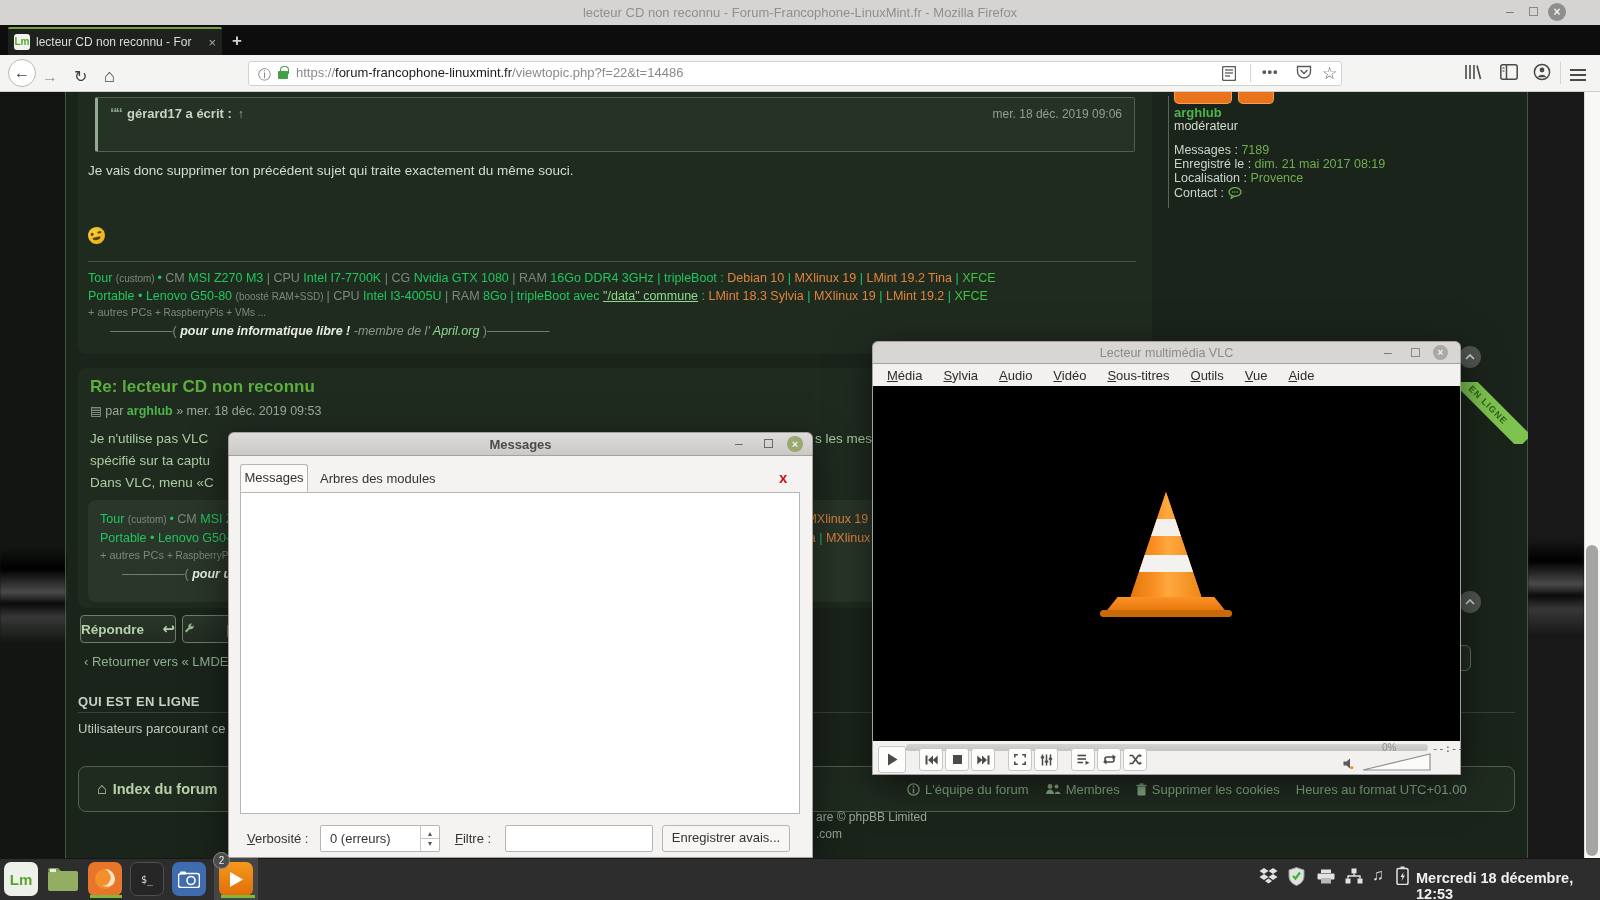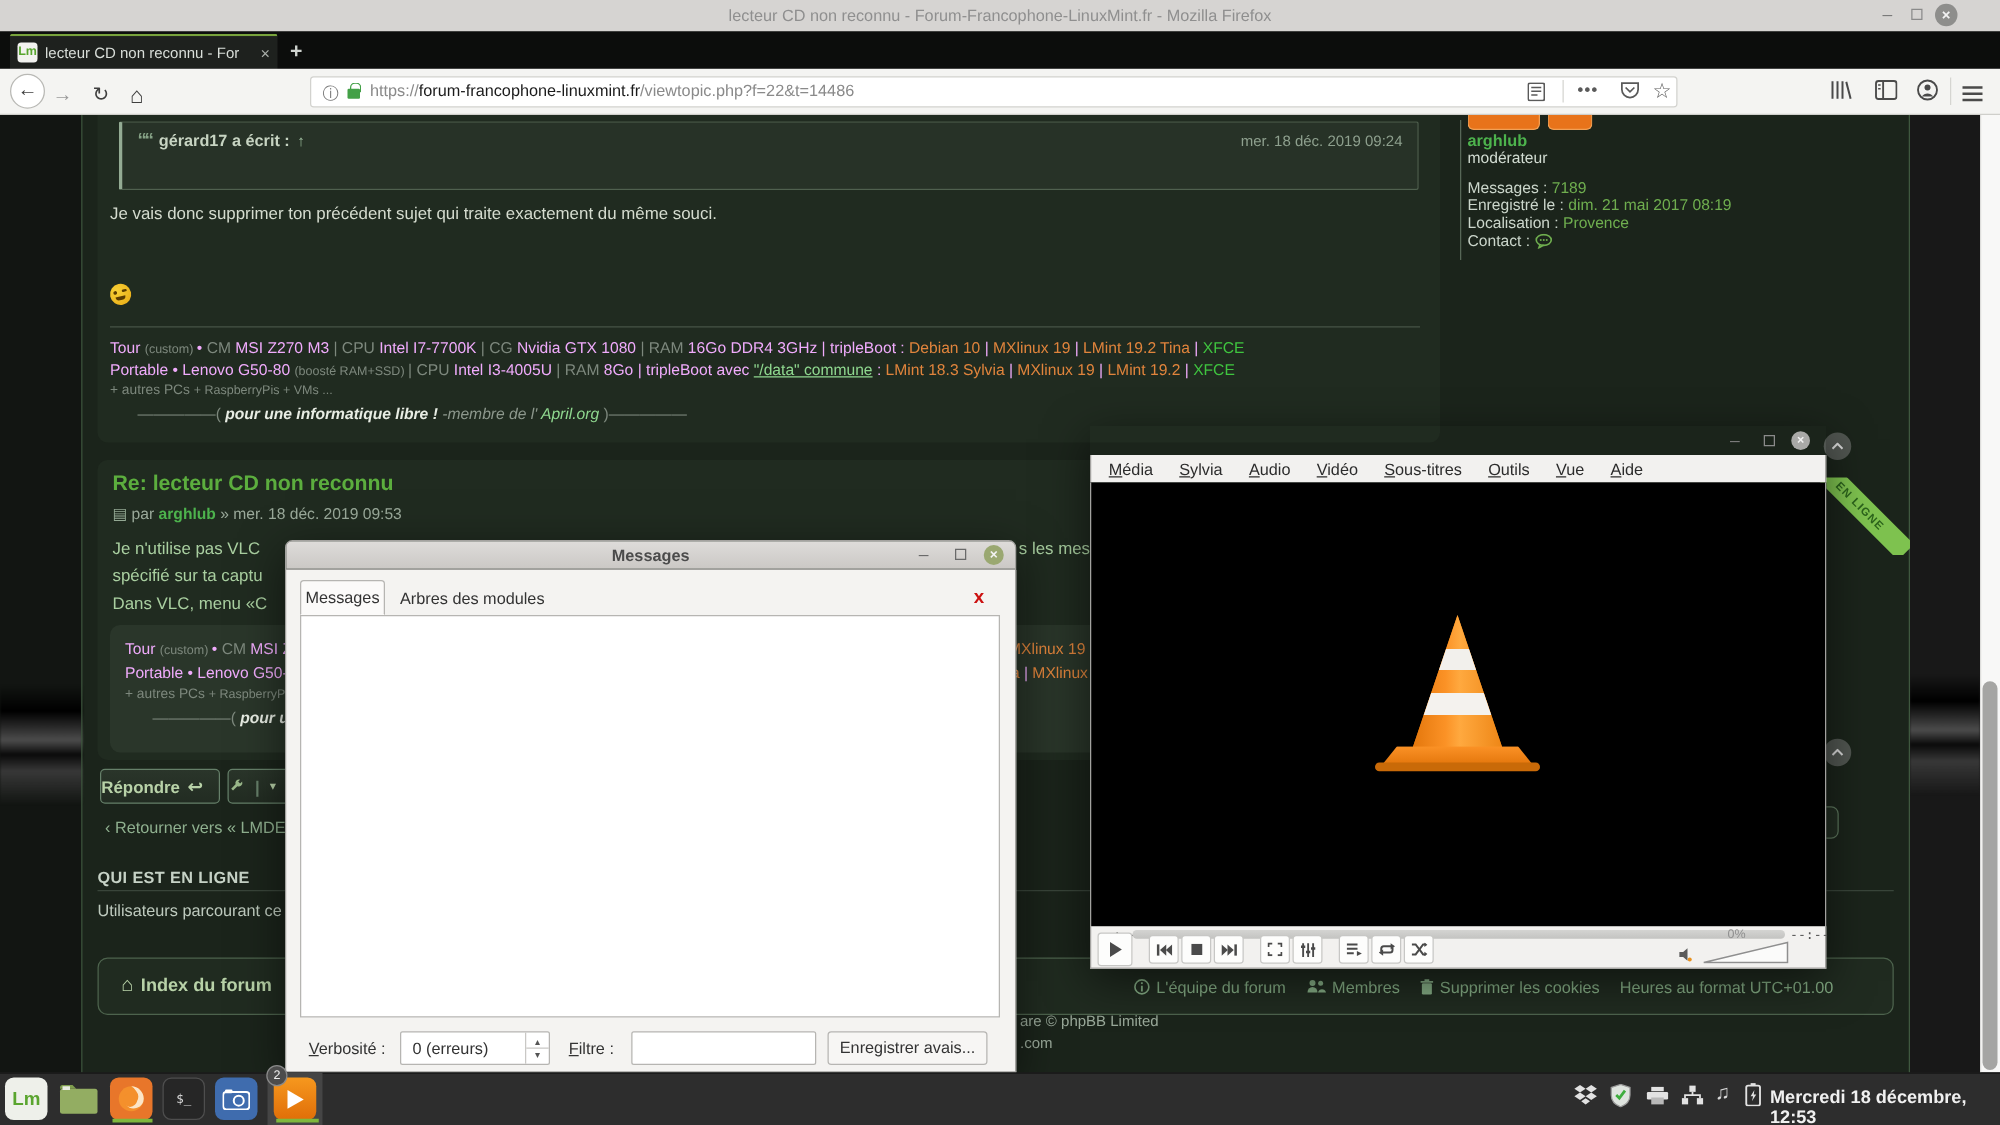--- a/index.html
+++ b/index.html
@@ -54,34 +54,34 @@
   .quote-glyph{color:#86a286;font-weight:bold;font-size:15px;letter-spacing:-2px;}
   .quote-author{color:#c7d4c2;font-weight:bold;font-size:13px;}
   .quote-arrow{color:#9ab89a;font-size:12px;}
   .quote-ts{margin-left:auto;color:#8ea08e;font-size:12px;}
   .quote-text{color:#cdd6c7;font-size:13px;margin-top:6px;}
   .post-text{color:#d5dccf;font-size:13.5px;}
   .post2-text{color:#a9cfa0;font-size:13.5px;}
   .hr-dim{border-top:1px solid #46544 6;border-top:1px solid #465446;height:0;}
 
   .sig{font-size:12.5px;white-space:nowrap;}
-  .seg-w{color:#f0abfc;} .seg-g{color:#7d887d;} .seg-gs{color:#7d887d;font-size:10px;}
+  .seg-w{color:#22c55e;} .seg-g{color:#7d887d;} .seg-gs{color:#7d887d;font-size:10px;}
   .seg-o{color:#e0843c;} .seg-gr{color:#3fc43f;}
   .seg-lnk{color:#8fd88f;text-decoration:underline;}
   .seg-wbi{color:#e8ede4;font-weight:bold;font-style:italic;}
   .seg-gi{color:#8d988d;font-style:italic;}
   .seg-lnki{color:#8fd88f;font-style:italic;}
 
   .h-post{color:#5cae3e;font-size:17px;font-weight:bold;}
   .byline{color:#9aa99a;font-size:12.5px;}
   .lnk-green{color:#4db34d;font-weight:bold;}
   .sigpanel{background:#2a362a;border-radius:8px;}
 
   .forum-btn{border:1px solid #66806a;border-radius:4px;background:linear-gradient(#2a352a,#222c22);
-    color:#b8d2a8;font-weight:bold;font-size:13.5px;display:flex;align-items:center;justify-content:flex-start;gap:6px;}
+    color:#b8d2a8;font-weight:bold;font-size:13.5px;display:flex;align-items:center;justify-content:space-between;gap:6px;}
   .backlink{color:#8fb08f;font-size:13px;}
   .online-h{color:#c6d2c6;font-weight:bold;font-size:13px;letter-spacing:.3px;}
   .online-t{color:#becabe;font-size:13px;}
   .footerbar{background:#202b20;border:1px solid #4d634d;border-radius:8px;display:flex;align-items:center;}
   .idx{color:#b8d2a8;font-weight:bold;font-size:14.5px;display:flex;align-items:center;gap:6px;}
   .flinks{display:flex;align-items:center;gap:16px;color:#83ab83;font-size:13px;position:absolute;left:828px;}
   .flink{display:flex;align-items:center;gap:5px;}
   .phpbb{color:#9aa99a;font-size:12px;}
 
   .prof-label{color:#cbd6cb;font-size:12.5px;} .prof-val{color:#6fae4f;}
@@ -236,21 +236,21 @@
   <div class="abs photo-band" style="left:1528px;top:540px;width:56px;height:96px;"></div>
   <div class="abs vline" style="left:65px;top:92px;height:766px;"></div>
   <div class="abs vline" style="left:1527px;top:92px;height:766px;"></div>
 
   <div class="abs post-panel" style="left:78px;top:92px;width:1074px;height:262px;border-radius:0 0 8px 8px;"></div>
   <div class="abs quotebox" style="left:95px;top:97px;width:1040px;height:55px;">
     <div class="quote-head">
       <span class="quote-glyph">““</span>
       <span class="quote-author"><span>gérard17</span> <span>a écrit :</span></span>
       <span class="quote-arrow">↑</span>
-      <span class="quote-ts">mer. 18 déc. 2019 09:24</span>
+      <span class="quote-ts">mer. 18 déc. 2019 09:06</span>
     </div>
   </div>
   <div class="abs post-text" style="left:88px;top:163px;">Je vais donc supprimer ton précédent sujet qui traite exactement du même souci.</div>
 
   <div class="abs" style="left:88px;top:227px;width:17px;height:17px;border-radius:50%;background:radial-gradient(circle at 35% 30%,#f7d036,#e8a913);transform:rotate(-12deg);">
     <span class="abs" style="left:3px;top:5px;width:3px;height:3px;border-radius:50%;background:#5a3c00;"></span>
     <span class="abs" style="left:10px;top:5px;width:4px;height:2px;background:#5a3c00;border-radius:2px;"></span>
     <span class="abs" style="left:4px;top:10px;width:8px;height:3px;border-radius:0 0 6px 6px;background:#5a3c00;"></span>
   </div>
   <div class="abs hr-dim" style="left:88px;top:261px;width:1048px;"></div>
@@ -396,20 +396,23 @@
         <span>▴</span>
         <span style="width:100%;border-top:1px solid #c9c8c5;"></span>
         <span>▾</span>
       </span>
   </div>
   <div class="abs fieldlbl" style="left:455px;top:831px;">Filtre :</div>
   <div class="abs inputbox" style="left:505px;top:825px;width:148px;height:27px;"></div>
   <div class="abs btn-light" style="left:662px;top:825px;width:128px;height:27px;">Enregistrer avais...</div>
 
   <div class="abs vlc"></div>
+  <div class="abs vlc-title">
+    <div class="vlc-title-text">Lecteur multimédia VLC</div>
+  </div>
   <div class="abs winbtn" style="left:1384px;top:344px;">–</div>
   <span class="abs boxicon" style="left:1411px;top:348px;"></span>
   <div class="abs close-circle" style="left:1433px;top:345px;width:15px;height:15px;background:#a9a9a7;line-height:15px;font-size:10px;">×</div>
 
   <div class="abs vlc-menubar">
     <span class="vlc-menu-item">Média</span>
     <span class="vlc-menu-item">Sylvia</span>
     <span class="vlc-menu-item">Audio</span>
     <span class="vlc-menu-item">Vidéo</span>
     <span class="vlc-menu-item">Sous-titres</span>

